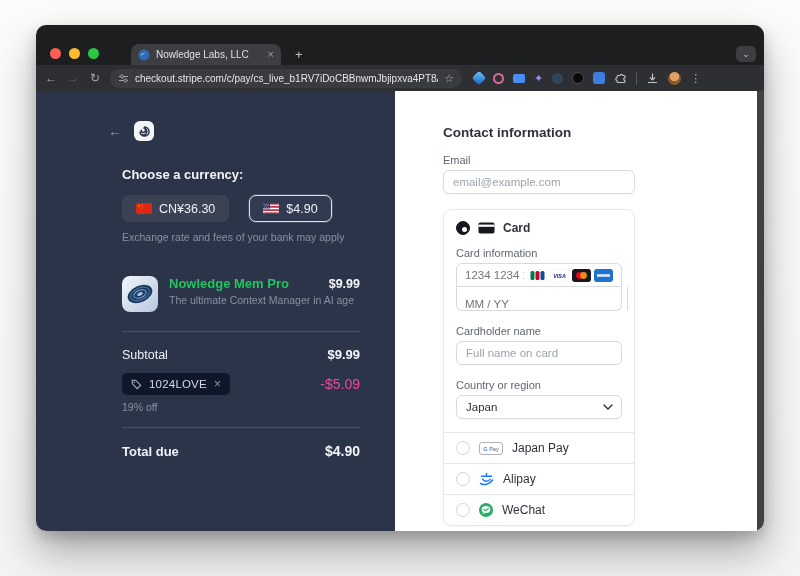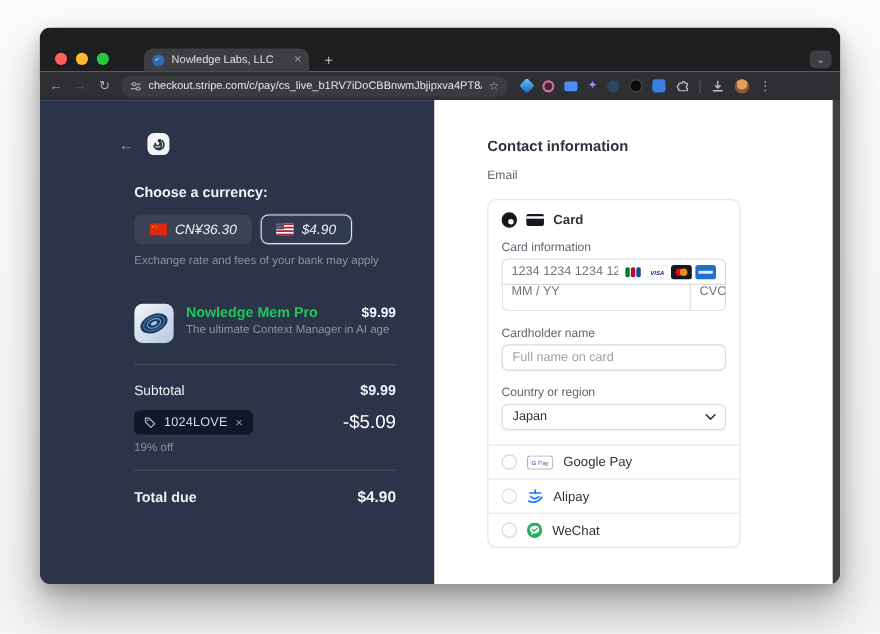--- a/index.html
+++ b/index.html
@@ -47,49 +47,49 @@
   .content { display:flex; height:456px; position:relative; }
   .scrollbar { position:absolute; right:0; top:0; bottom:0; width:7px; background:#3e4044; border-bottom-right-radius:10px; }
 
   
   .panel-l { width:359px; background:#2b3448; color:#fff; flex-shrink:0; }
   .back-row { display:flex; align-items:center; gap:12px; margin:30px 0 0 72px; }
   .back { color:#97a0b1; font-size:14px; }
   .mini-logo { width:20px; height:20px; background:#f4f5f7; border-radius:6px; display:flex; align-items:center; justify-content:center; }
   .l-inner { padding:0 35px 0 86px; }
   .cur-label { margin-top:26px; font-size:13px; font-weight:700; color:#f2f4f8; }
-  .cur-row { display:flex; gap:8px; margin-top:13px;font-style:italic; }
+  .cur-row { display:flex; gap:20px; margin-top:13px; }
   .cur-btn { height:27px; border-radius:7px; display:flex; align-items:center; gap:7px; padding:0 13px;
     font-size:12.5px; color:#eef0f4; background:#3a4254; border:1px solid transparent; }
   .cur-btn.sel { background:#303a50; border:1.5px solid #dfe3ec; box-shadow:0 0 0 1px rgba(223,227,236,.15); }
   .flag { width:16px; height:11px; border-radius:2px; overflow:hidden; flex-shrink:0; display:block; }
   .note { margin-top:9px; font-size:10.5px; color:#8792a2; }
   .prod { display:flex; gap:11px; margin-top:33px; }
   .app-ic { width:36px; height:36px; flex-shrink:0; }
   .prod-main { flex:1; min-width:0; }
   .prod-row { display:flex; justify-content:space-between; align-items:baseline; }
   .prod-name { font-size:13px; font-weight:600; color:#22c55e; }
   .prod-price { font-size:12.5px; font-weight:600; color:#f4f6f9; }
   .prod-desc { margin-top:3px; font-size:10.5px; color:#8792a2; }
   .hr { height:1px; background:rgba(255,255,255,.14); margin-top:19px; }
   .sum-row { display:flex; justify-content:space-between; align-items:center; margin-top:15px; }
   .sum-lab { font-size:12.5px; color:#eef0f4; }
   .sum-val { font-size:13px; font-weight:700; color:#f4f6f9; }
   .promo-row { display:flex; justify-content:space-between; align-items:center; margin-top:11px; }
   .chip { display:flex; align-items:center; gap:7px; background:#0f172a; border-radius:5px; padding:5px 9px; }
   .chip-code { font-size:11.5px; color:#d8dce5; letter-spacing:.2px; }
   .chip-x { color:#8e99ad; font-size:12px; line-height:1; }
-  .discount { font-size:17px; color:#ffffff; }
+  .discount { font-size:14px; color:#ec4899; }
   .off { margin-top:6px; font-size:10.5px; color:#8792a2; }
   .total-lab { font-size:13px; font-weight:700; }
   .total-val { font-size:14px; font-weight:700; }
 
   
   .panel-r { flex:1; background:#fff; padding:34px 0 0 48px; }
-  .col { width:230px; }
+  .col { width:192px; }
   .h-sec { font-size:13.5px; font-weight:700; color:#30313d; }
   .f-label { font-size:11px; color:#5f6772; margin-top:14px; margin-bottom:4px; }
   .t-input { width:100%; height:24px; border:1px solid #d8dade; border-radius:6px; padding:0 9px;
     font-size:11.5px; color:#30313d; background:#fff; box-shadow:0 1px 2px rgba(0,0,0,.04); outline:none;
     font-family:"Liberation Sans", sans-serif; }
   .t-input::placeholder { color:#9ca3ad; }
   .pm-head { margin-top:22px; }
   .pm-box { margin-top:15px; border:1px solid #e4e6e9; border-radius:8px; background:#fff;
     box-shadow:0 1px 2px rgba(0,0,0,.03); overflow:hidden; }
   .card-sec { padding:11px 12px 13px; }
@@ -97,21 +97,21 @@
   .radio { width:14px; height:14px; border-radius:50%; border:1px solid #d2d5da; background:#fff; flex-shrink:0; }
   .radio.on { background:#16181e; border-color:#16181e; position:relative; }
   .radio.on::after { content:""; position:absolute; left:4.5px; top:4.5px; width:5px; height:5px; border-radius:50%; background:#fff; }
   .pm-name { font-size:12px; font-weight:600; color:#30313d; }
   .grp { margin-top:3px; }
   .grp-top { height:24px; border:1px solid #d8dade; border-radius:6px 6px 0 0; display:flex; align-items:center; padding:0 8px; gap:4px; }
   .grp-ph { flex:1; font-size:11.5px; color:#9ca3ad; border:none; outline:none; min-width:0; background:transparent; font-family:"Liberation Sans", sans-serif;}
   .brands { display:flex; gap:3px; }
   .brand { width:19px; height:13px; border-radius:2.5px; display:block; }
   .grp-bot { display:flex; border:1px solid #d8dade; border-top:none; border-radius:0 0 6px 6px; height:24px; }
-  .cell { flex:1; display:flex; align-items:flex-start; padding:0 8px; }
+  .cell { flex:1; display:flex; align-items:flex-end; padding:0 8px; }
   .cell + .cell { border-left:1px solid #d8dade; }
   .wallet { display:flex; align-items:center; gap:9px; height:31px; padding:0 12px; border-top:1px solid #e4e6e9; }
   .wallet-lab { font-size:12px; color:#30313d; }
   .sel-wrap { position:relative; }
   .select { width:100%; height:24px; border:1px solid #d8dade; border-radius:6px; padding:0 9px; font-size:11.5px;
     color:#30313d; background:#fff; appearance:none; -webkit-appearance:none; outline:none; box-shadow:0 1px 2px rgba(0,0,0,.04);
     font-family:"Liberation Sans", sans-serif; }
   .sel-chev { position:absolute; right:9px; top:9px; pointer-events:none; }
 </style>
 </head>
@@ -279,20 +279,21 @@
             <span class="sum-val total-val">$4.90</span>
           </div>
         </div>
       </div>
 
       <div class="panel-r">
         <div class="col">
           <div class="h-sec">Contact information</div>
 
           <div class="f-label">Email</div>
+          <input class="t-input" type="text" placeholder="email@example.com" style="">
 
 
           <div class="pm-box">
             <div class="card-sec">
               <div class="radio-row">
                 <span class="radio on"></span>
                 <svg width="17" height="12" viewBox="0 0 17 12">
                   <rect x="0.5" y="0.5" width="16" height="11" rx="1.8" fill="#16181e"></rect>
                   <rect x="0.5" y="2.6" width="16" height="2.2" fill="#fff"></rect>
                 </svg>
@@ -351,21 +352,21 @@
             </div>
 
             <div class="wallet">
               <span class="radio"></span>
               <svg width="24" height="13" viewBox="0 0 24 13">
                 <rect x=".5" y=".5" width="23" height="12" rx="2.5" fill="#fff" stroke="#9aa0a6" stroke-width=".8"></rect>
                 <text x="12" y="8.8" font-size="5.6" text-anchor="middle" font-family="Liberation Sans, sans-serif">
                   <tspan fill="#4285f4" font-weight="bold">G</tspan><tspan fill="#5f6368"> Pay</tspan>
                 </text>
               </svg>
-              <span class="wallet-lab">Google Pay</span>
+              <span class="wallet-lab">Japan Pay</span>
             </div>
 
             <div class="wallet">
               <span class="radio"></span>
               <svg width="15" height="14" viewBox="0 0 15 14">
                 <g fill="none" stroke="#1677ff" stroke-width="1.5" stroke-linecap="round">
                   <path d="M2.5 4.2 h10"></path>
                   <path d="M7.5 1.5 v2.7"></path>
                   <path d="M3.5 7.2 c1.5 2.6 5.5 2.8 7.5 .2"></path>
                   <path d="M1.5 11.5 c3.5 2 9 1.2 12 -3.5"></path>

